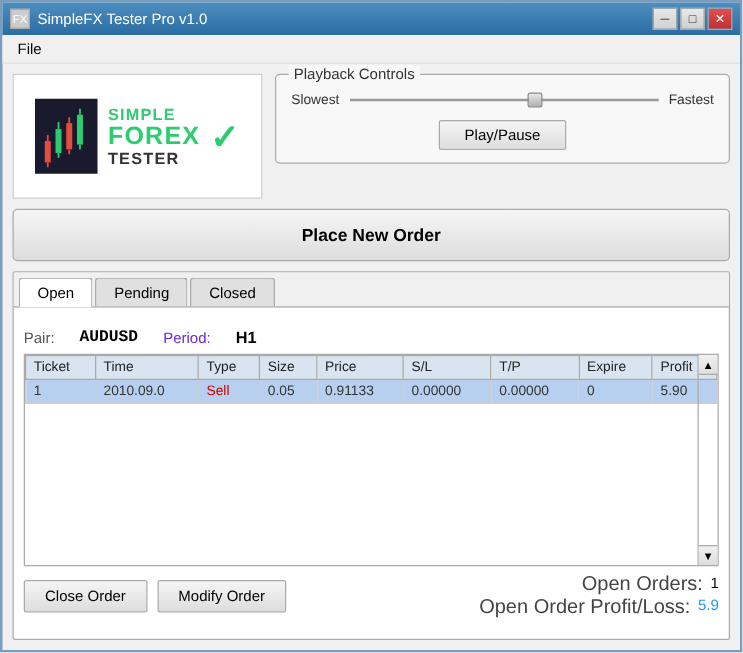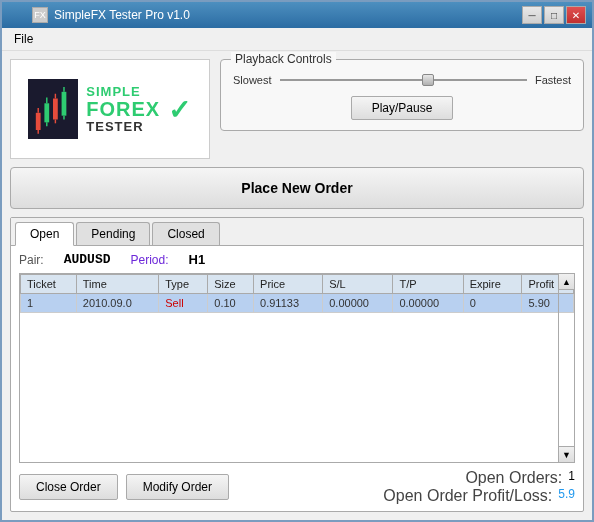--- a/index.html
+++ b/index.html
@@ -43,21 +43,20 @@
 
     .title-icon {
       width: 16px;
       height: 16px;
       background: #ccc;
       border: 1px solid #aaa;
       font-size: 9px;
       display: flex;
       align-items: center;
       justify-content: center;
-      margin-left: 24px;
     }
 
     .title-bar-controls {
       display: flex;
       gap: 2px;
     }
 
     .win-btn {
       width: 20px;
       height: 18px;
@@ -289,21 +288,21 @@
       border-bottom: 1px solid white;
       margin-bottom: -1px;
       z-index: 1;
     }
 
     
     .tab-content {
       flex: 1;
       display: flex;
       flex-direction: column;
-      padding: 6px 8px;
+      padding: 16px 8px;
     }
 
     .pair-period-row {
       display: flex;
       align-items: center;
       gap: 20px;
       margin-bottom: 6px;
     }
 
     .pair-label {
@@ -538,21 +537,21 @@
                 <th>T/P</th>
                 <th>Expire</th>
                 <th>Profit</th>
               </tr>
             </thead>
             <tbody id="orders-tbody">
             <tr class="selected">
                   <td>1</td>
                   <td>2010.09.0</td>
                   <td class="sell-type">Sell</td>
-                  <td>0.10</td>
+                  <td>0.05</td>
                   <td>0.91133</td>
                   <td>0.00000</td>
                   <td>0.00000</td>
                   <td>0</td>
                   <td>5.90</td>
                 </tr>
               </tbody>
           </table>
           <div class="scroll-buttons">
             <button class="scroll-up">▲</button>

